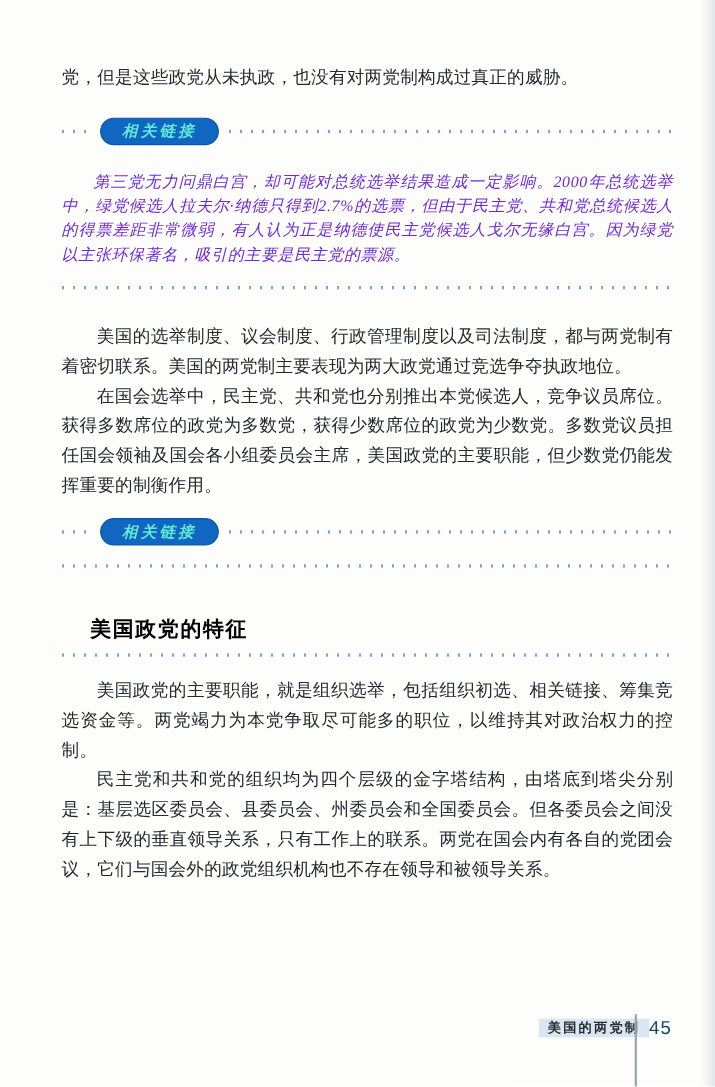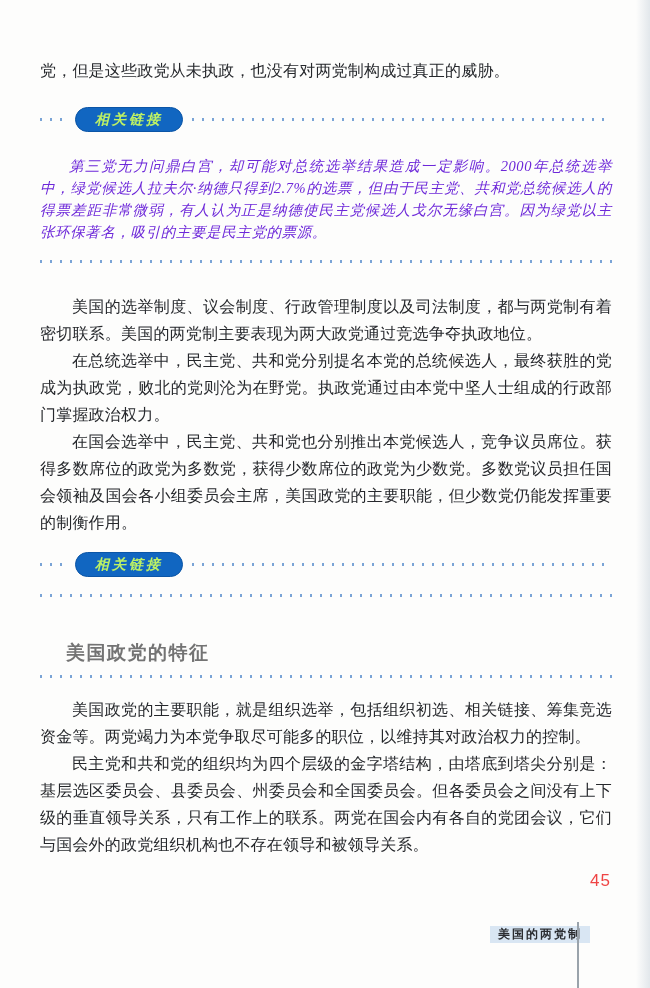--- a/index.html
+++ b/index.html
@@ -6,20 +6,21 @@
   .page {
     position: relative;
     width: 650px;
     height: 988px;
     margin: 0 auto;
     background: #fdfdfc;
     overflow: hidden;
     font-family: "Liberation Serif", serif;
     color: #26282c;
     box-sizing: border-box;
+    padding-left: 16px;
   }
   .page-edge {
     position: absolute; top: 0; right: 0; width: 14px; height: 100%;
     background: linear-gradient(to right, rgba(226,231,235,0), #e2e7eb);
     pointer-events: none;
   }
   .content { padding: 57px 38px 0 40px; }
 
   .body-text {
     margin: 0;
@@ -43,21 +44,21 @@
   }
   .dots-left { width: 26px; }
   .dots-right { flex: 1; margin-left: 9px; }
   .badge {
     display: inline-block;
     margin-left: 9px;
     padding: 3px 19px 4px 19px;
     background: #1166c1;
     border: 1px solid #0b55a6;
     border-radius: 15px;
-    color: #bef264;
+    color: #5eead4;
     font-family: "Liberation Sans", sans-serif;
     font-weight: bold;
     font-style: italic;
     font-size: 14px;
     letter-spacing: 3px;
     line-height: 1.2;
     white-space: nowrap;
   }
   .kai-text {
     margin: 23px 0 0 0;
@@ -71,21 +72,21 @@
   }
   .box-bottom-dots { margin-top: 17px; }
 
   .main-block { margin-top: 30px; }
 
   .section-heading {
     margin: 43px 0 0 26px;
     font-family: "Liberation Sans", sans-serif;
     font-weight: bold;
     font-size: 19px;
-    color: #737373;
+    color: #000000;
     letter-spacing: 1.5px;
   }
   .heading-dots { margin-top: 9px; }
   .section-block { margin-top: 18px; }
 
   
   .chapter-label {
     position: absolute;
     left: 490px;
     top: 926px;
@@ -105,24 +106,24 @@
     position: absolute;
     left: 577px;
     top: 922px;
     width: 2px;
     height: 66px;
     background: #9aa3ab;
   }
   .page-number {
     position: absolute;
     left: 590px;
-    top: 871px;
+    top: 925px;
     font-family: "Liberation Sans", sans-serif;
     font-size: 17px;
-    color: #ef4444;
+    color: #0c4a6e;
     letter-spacing: 1px;
   }
 </style>
 </head>
 <body>
 
 <div class="page">
   <div class="content">
 
     <p class="body-text" style="text-indent:0;">党，但是这些政党从未执政，也没有对两党制构成过真正的威胁。</p>
@@ -132,21 +133,20 @@
         <span class="dots dots-left"></span>
         <span class="badge">相关链接</span>
         <span class="dots dots-right"></span>
       </div>
       <p class="kai-text">第三党无力问鼎白宫，却可能对总统选举结果造成一定影响。2000年总统选举中，绿党候选人拉夫尔·纳德只得到2.7%的选票，但由于民主党、共和党总统候选人的得票差距非常微弱，有人认为正是纳德使民主党候选人戈尔无缘白宫。因为绿党以主张环保著名，吸引的主要是民主党的票源。</p>
       <div class="dots box-bottom-dots"></div>
     </section>
 
     <div class="main-block">
       <p class="body-text">美国的选举制度、议会制度、行政管理制度以及司法制度，都与两党制有着密切联系。美国的两党制主要表现为两大政党通过竞选争夺执政地位。</p>
-      <p class="body-text">在总统选举中，民主党、共和党分别提名本党的总统候选人，最终获胜的党成为执政党，败北的党则沦为在野党。执政党通过由本党中坚人士组成的行政部门掌握政治权力。</p>
       <p class="body-text">在国会选举中，民主党、共和党也分别推出本党候选人，竞争议员席位。获得多数席位的政党为多数党，获得少数席位的政党为少数党。多数党议员担任国会领袖及国会各小组委员会主席，美国政党的主要职能，但少数党仍能发挥重要的制衡作用。</p>
     </div>
 
     <section>
       <div class="link-header" style="margin-top:16px;">
         <span class="dots dots-left"></span>
         <span class="badge">相关链接</span>
         <span class="dots dots-right"></span>
       </div>
       <div class="dots box-bottom-dots"></div>

